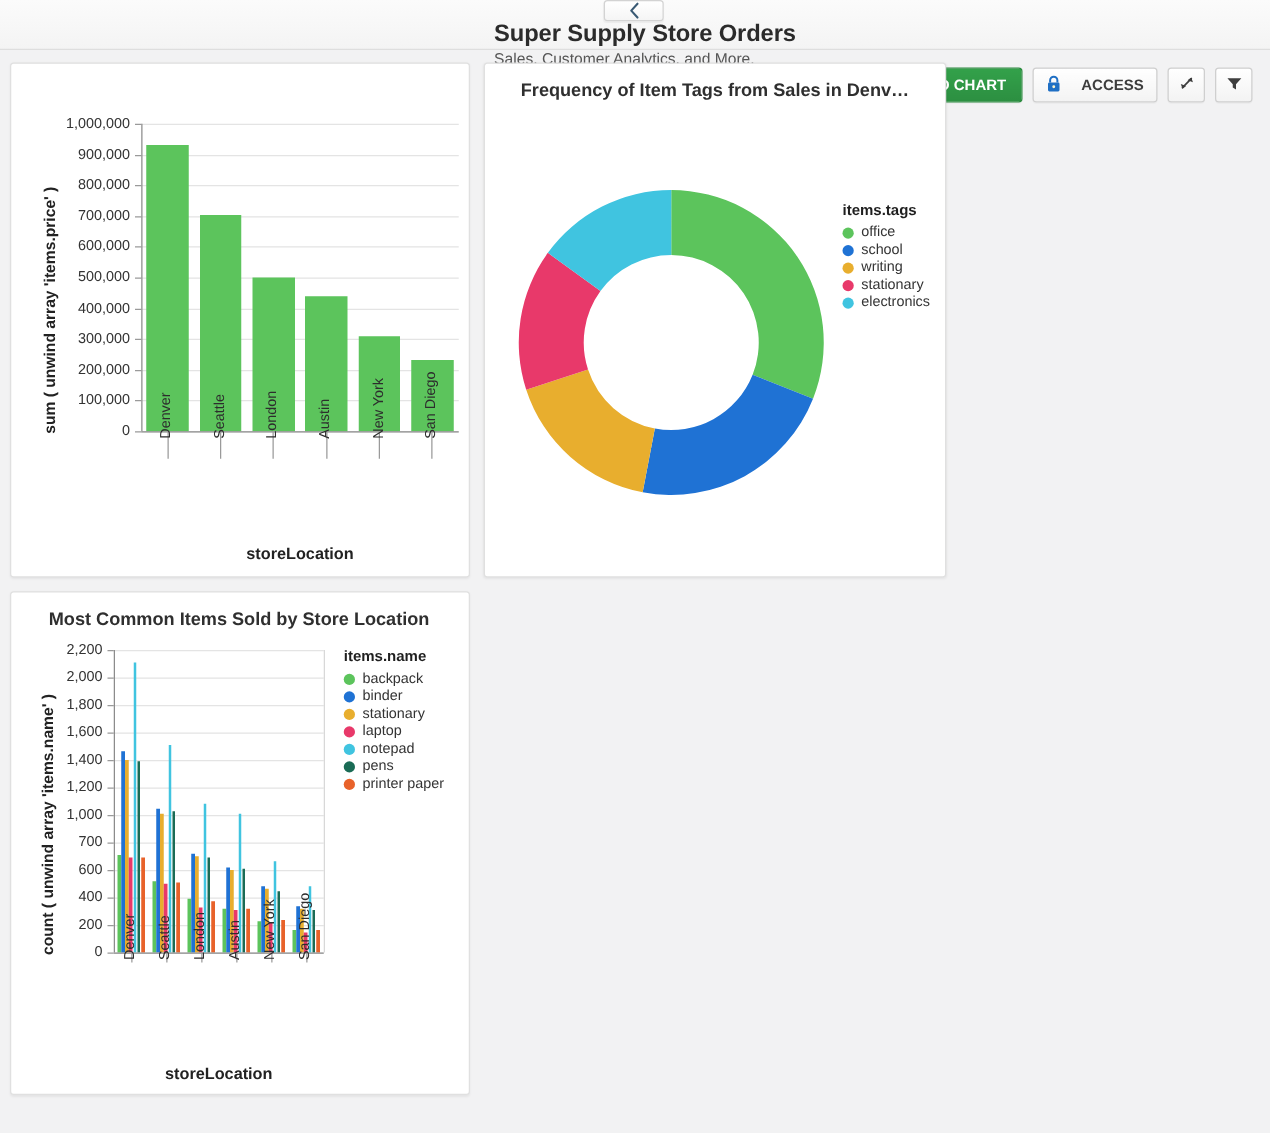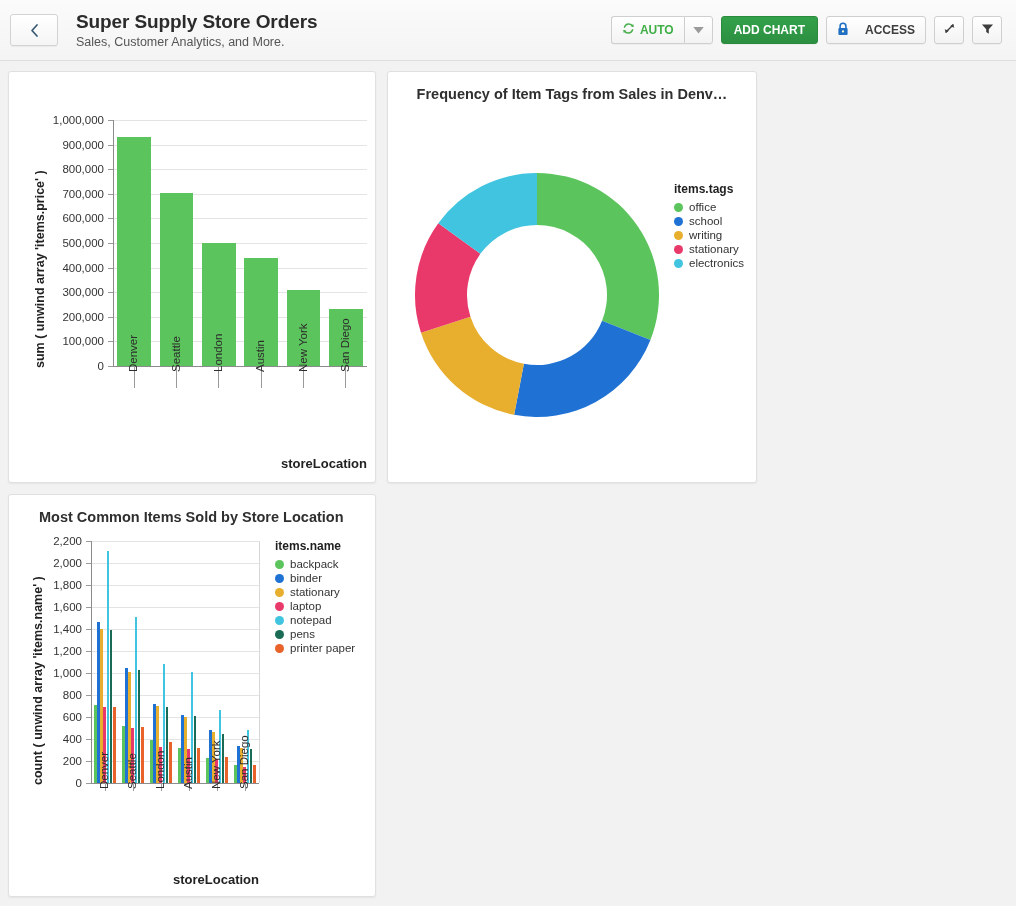--- a/index.html
+++ b/index.html
@@ -7,27 +7,28 @@
     margin: 0; padding: 0;
     width: 1016px; height: 906px;
     background: #f2f2f3;
     font-family: "Liberation Sans", sans-serif;
     -webkit-font-smoothing: antialiased;
   }
   .app { width: 1016px; height: 906px; position: relative; overflow: hidden; }
 
   
   .header {
-    height: 61px;
+    height: 40px;
     background: linear-gradient(180deg,#fbfbfb 0%, #f4f4f4 100%);
     border-bottom: 1px solid #dedede;
     display: flex;
     align-items: center;
     padding: 0 12px 0 10px;
     position: relative;
+    flex-direction: column;
   }
   .back-btn {
     width: 48px; height: 32px;
     background: linear-gradient(180deg,#ffffff 0%,#f5f5f5 100%);
     border: 1px solid #d3d3d3;
     border-radius: 3px;
     display: flex; align-items: center; justify-content: center;
     cursor: pointer;
     box-shadow: 0 1px 1px rgba(0,0,0,.05);
   }
@@ -117,21 +118,21 @@
     font-size: 12.5px;
     font-weight: bold;
     color: #222;
     white-space: nowrap;
   }
   .axis-label-x {
     position: absolute;
     font-size: 13px;
     font-weight: bold;
     color: #222;
-    text-align: right;
+    text-align: center;
   }
   .ytick {
     position: absolute;
     right: 0;
     font-size: 11.5px;
     color: #333;
     text-align: right;
     transform: translateY(-50%);
     white-space: nowrap;
   }
@@ -346,21 +347,21 @@
           <div class="tickmark" style="left:77px; top:234px;"></div>
           <div class="ytick" style="left:0; width:73px; top:234px;">200</div>
           <div class="gridline" style="left:82px; top:212px; width:168px;"></div>
           <div class="tickmark" style="left:77px; top:212px;"></div>
           <div class="ytick" style="left:0; width:73px; top:212px;padding-left:32px;">400</div>
           <div class="gridline" style="left:82px; top:190px; width:168px;"></div>
           <div class="tickmark" style="left:77px; top:190px;"></div>
           <div class="ytick" style="left:0; width:73px; top:190px;">600</div>
           <div class="gridline" style="left:82px; top:168px; width:168px;"></div>
           <div class="tickmark" style="left:77px; top:168px;"></div>
-          <div class="ytick" style="left:0; width:73px; top:168px;">800</div>
+          <div class="ytick" style="left:0; width:73px; top:168px;">700</div>
           <div class="gridline" style="left:82px; top:146px; width:168px;"></div>
           <div class="tickmark" style="left:77px; top:146px;"></div>
           <div class="ytick" style="left:0; width:73px; top:146px;">1,000</div>
           <div class="gridline" style="left:82px; top:124px; width:168px;"></div>
           <div class="tickmark" style="left:77px; top:124px;"></div>
           <div class="ytick" style="left:0; width:73px; top:124px;">1,200</div>
           <div class="gridline" style="left:82px; top:102px; width:168px;"></div>
           <div class="tickmark" style="left:77px; top:102px;"></div>
           <div class="ytick" style="left:0; width:73px; top:102px;">1,400</div>
           <div class="gridline" style="left:82px; top:80px; width:168px;"></div>

